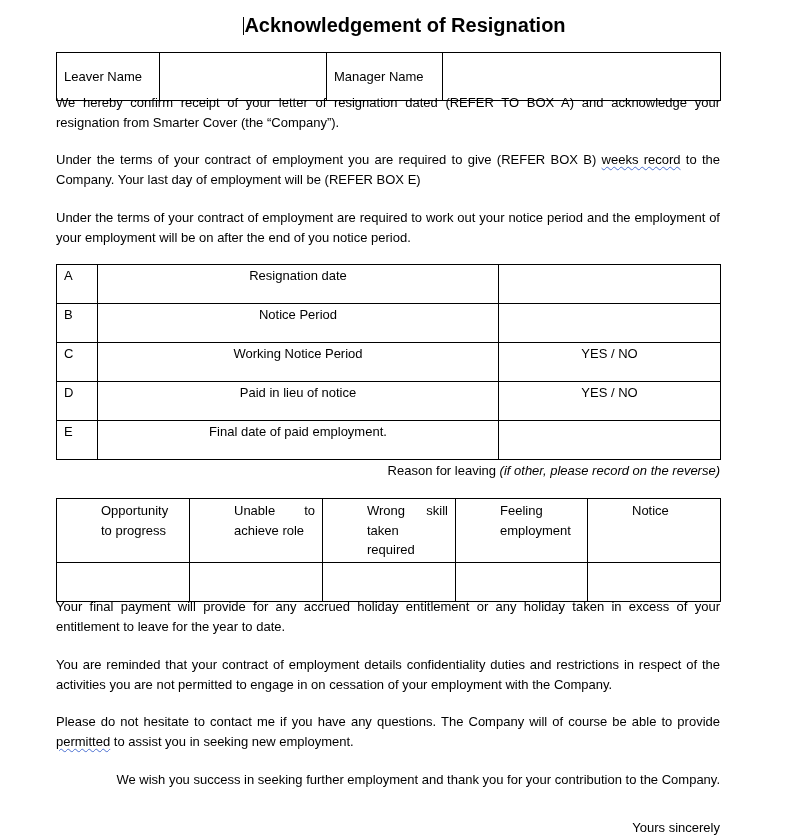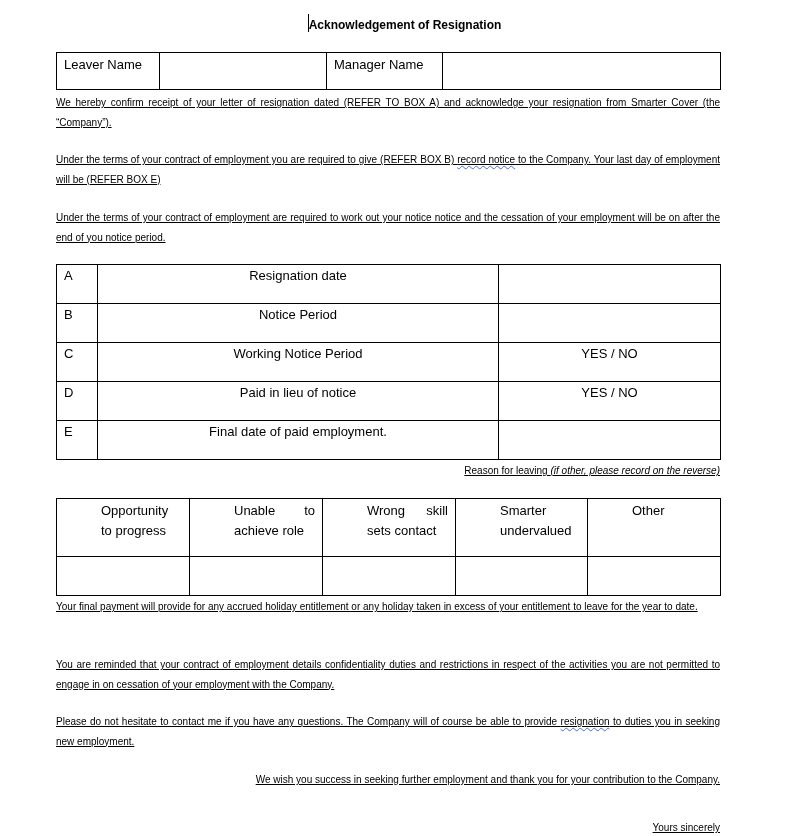--- a/index.html
+++ b/index.html
@@ -1,30 +1,30 @@
 <!DOCTYPE html>
 <html><head>
 <meta charset="utf-8">
 <style>
   html, body { margin: 0; padding: 0; background: #ffffff; }
   body { width: 809px; height: 836px; position: relative; overflow: hidden;
          font-family: "Liberation Sans", sans-serif; color: #000; font-size: 13px; }
   .title { position: absolute; top: 14px; left: 0; width: 809px; text-align: center;
-           font-weight: bold; font-size: 12px; }
+           font-weight: bold; font-size: 20px; }
   .title .caret { display: inline-block; width: 1px; height: 18px; background: #000;
                   vertical-align: -3px; margin-right: 0; }
   .para { position: absolute; left: 56px; width: 664px; line-height: 19.5px;
-          text-align: justify; font-size: 10px; text-decoration: underline; }
+          text-align: justify; font-size: 13px; }
   .para.nojust { text-align: right; }
   .squiggle { text-decoration: underline wavy #4a6fd1; text-decoration-thickness: 1px;
               text-underline-offset: 2px; }
   table { position: absolute; border-collapse: collapse; table-layout: fixed; }
   td { border: 1px solid #000; vertical-align: top; padding: 0; font-size: 13px; }
   .names { left: 56px; top: 52px; width: 664px; }
-  .names td { height: 37px; padding: 4px 7px; box-sizing: border-box; }
+  .names td { height: 37px; padding: 16px 7px; box-sizing: border-box; }
   .boxes { left: 56px; top: 264px; width: 664px; }
   .boxes td { height: 39px; padding: 3px 8px; box-sizing: border-box; text-align: center; }
   .boxes td.letter { text-align: left; padding-left: 7px; }
   .boxes td.val { }
   .reasons { left: 56px; top: 498px; width: 664px; }
   .reasons td { padding: 2px 7px; box-sizing: border-box; line-height: 19.5px; }
   .reasons tr.hdr td { height: 58px; text-align: justify; text-align-last: left; padding-left: 44px; }
   .reasons tr.blank td { height: 39px; }
 </style>
 </head>
@@ -44,23 +44,23 @@
     <td>Leaver Name</td>
     <td></td>
     <td>Manager Name</td>
     <td></td>
   </tr>
 </tbody>
   </table>
 
 <div class="para" style="top:93px;">We hereby confirm receipt of your letter of resignation dated (REFER TO BOX A) and acknowledge your resignation from Smarter Cover (the “Company”).</div>
 
-<div class="para" style="top:150px;"><span>Under the terms of your contract of employment you are required to give (REFER BOX B) </span><span class="squiggle">record notice</span><span> to the Company. Your last day of employment will be (REFER BOX E)</span></div>
+<div class="para" style="top:150px;"><span>Under the terms of your contract of employment you are required to give (REFER BOX B) </span><span class="squiggle">weeks record</span><span> to the Company. Your last day of employment will be (REFER BOX E)</span></div>
 
-<div class="para" style="top:208px;">Under the terms of your contract of employment are required to work out your notice notice and the cessation of your employment will be on after the end of you notice period.</div>
+<div class="para" style="top:208px;">Under the terms of your contract of employment are required to work out your notice period and the employment of your employment will be on after the end of you notice period.</div>
 
 <table class="boxes">
   <colgroup>
       <col style="width:41px">
       <col style="width:401px">
       <col style="width:222px">
     </colgroup>
   <tbody>
       <tr>
     <td class="letter">A</td>
@@ -97,35 +97,35 @@
       <col style="width:133px">
       <col style="width:133px">
       <col style="width:133px">
       <col style="width:132px">
       <col style="width:133px">
     </colgroup>
   <tbody>
       <tr class="hdr">
     <td style="text-align-last:auto;">Opportunity to progress</td>
     <td>Unable to achieve role</td>
-    <td>Wrong skill sets contact</td>
-    <td>Smarter undervalued</td>
-    <td>Other</td>
+    <td>Wrong skill taken required</td>
+    <td>Feeling employment</td>
+    <td>Notice</td>
   </tr>
   <tr class="blank">
     <td></td>
     <td></td>
     <td></td>
     <td></td>
     <td></td>
   </tr>
 </tbody>
   </table>
 
 <div class="para" style="top:597px;">Your final payment will provide for any accrued holiday entitlement or any holiday taken in excess of your entitlement to leave for the year to date.</div>
 
 <div class="para" style="top:655px;">You are reminded that your contract of employment details confidentiality duties and restrictions in respect of the activities you are not permitted to engage in on cessation of your employment with the Company.</div>
 
-<div class="para" style="top:712px;"><span>Please do not hesitate to contact me if you have any questions. The Company will of course be able to provide </span><span class="squiggle">resignation</span><span> to duties you in seeking new employment.</span></div>
+<div class="para" style="top:712px;"><span>Please do not hesitate to contact me if you have any questions. The Company will of course be able to provide </span><span class="squiggle">permitted</span><span> to assist you in seeking new employment.</span></div>
 
 <div class="para nojust" style="top:770px;">We wish you success in seeking further employment and thank you for your contribution to the Company.</div>
 
 <div class="para nojust" style="top:808px;margin-top:10px;">Yours sincerely</div>
 
 </body></html>

